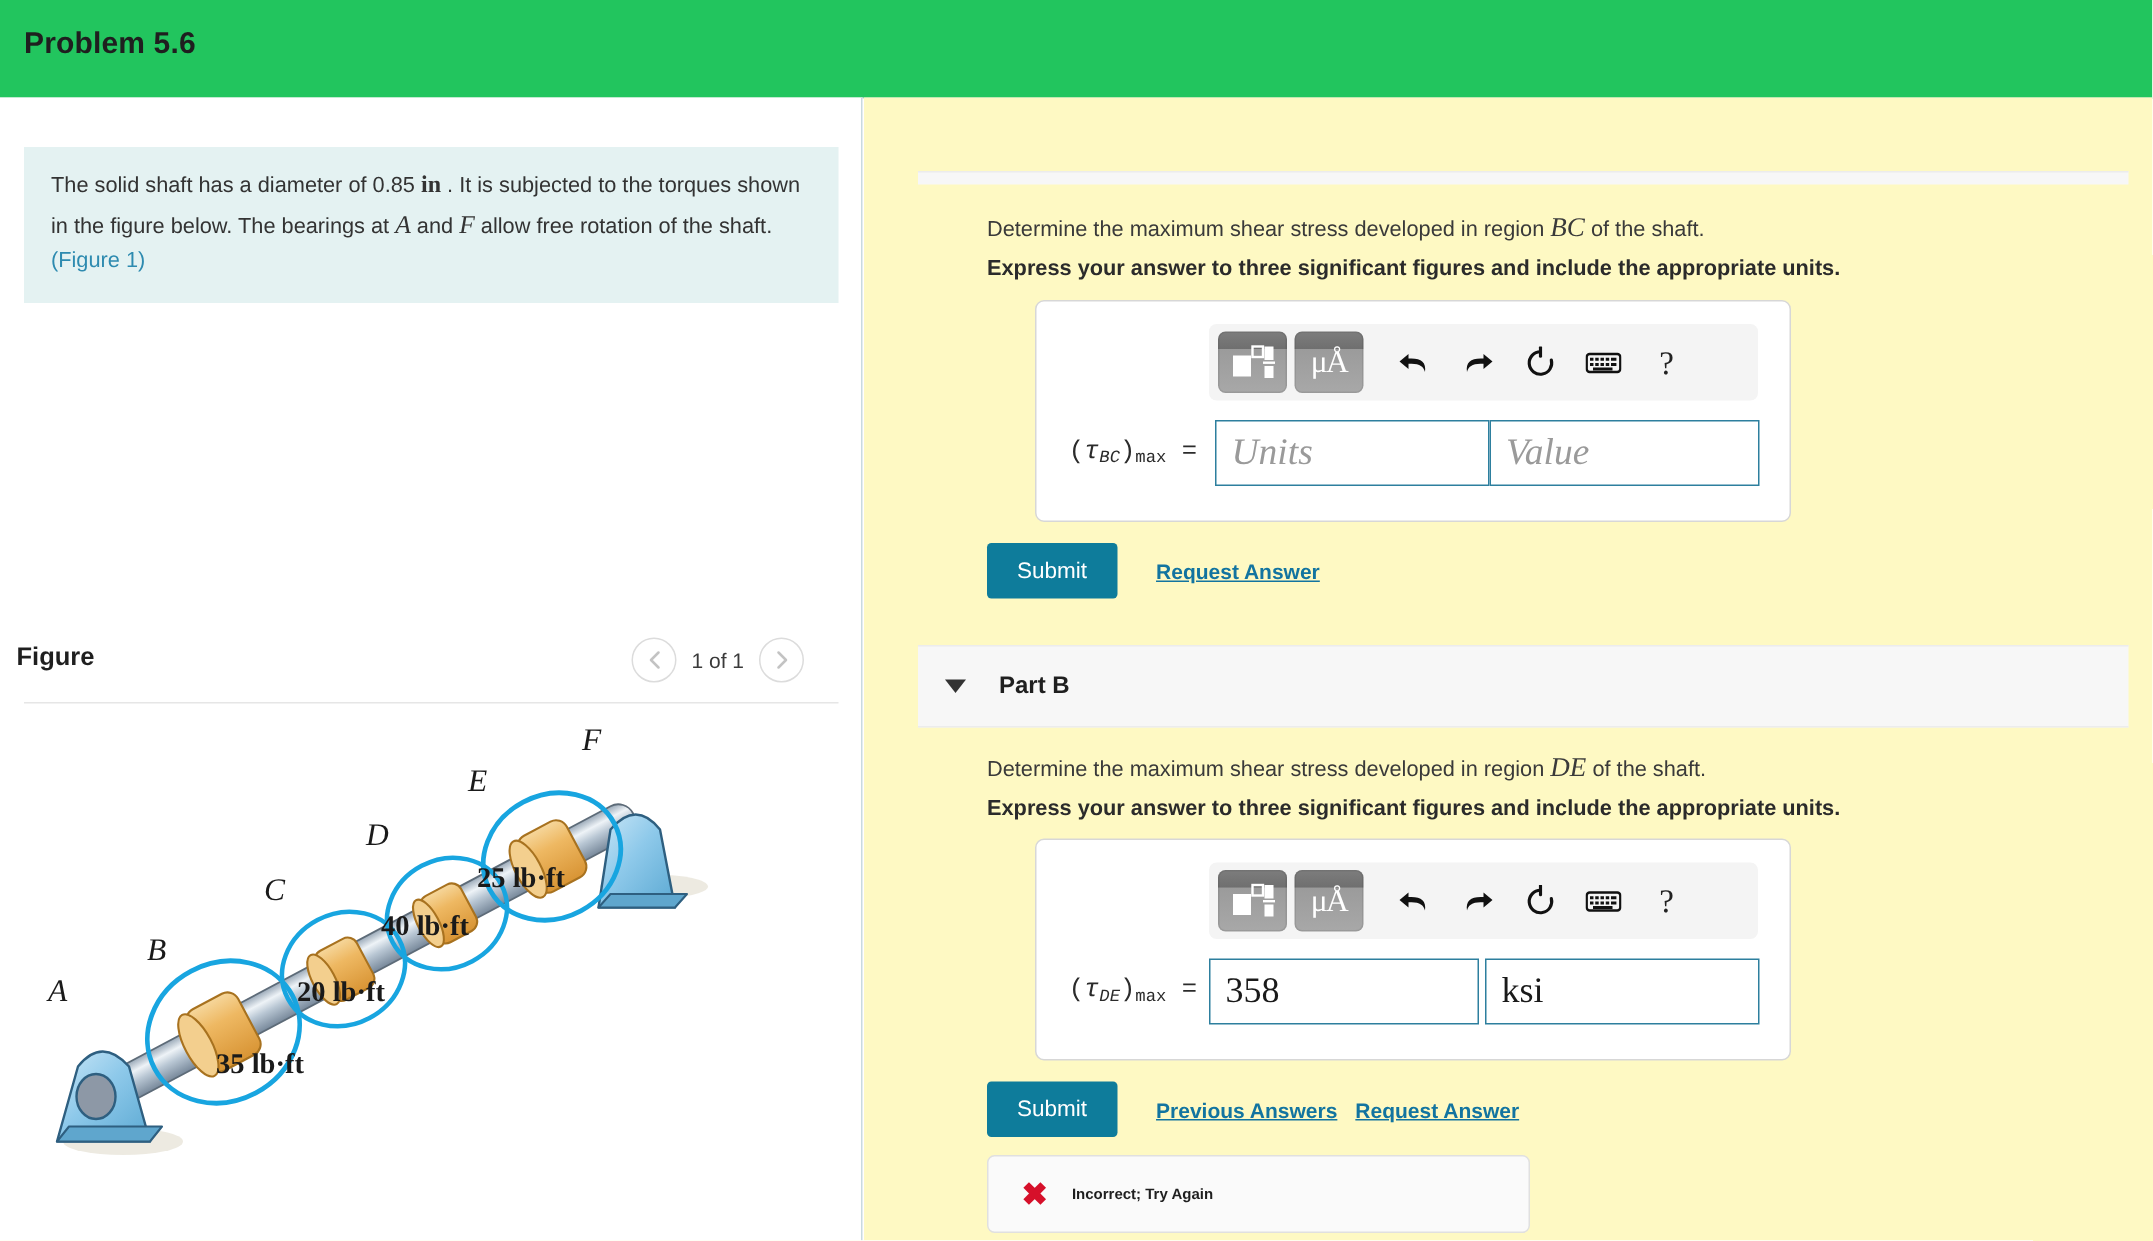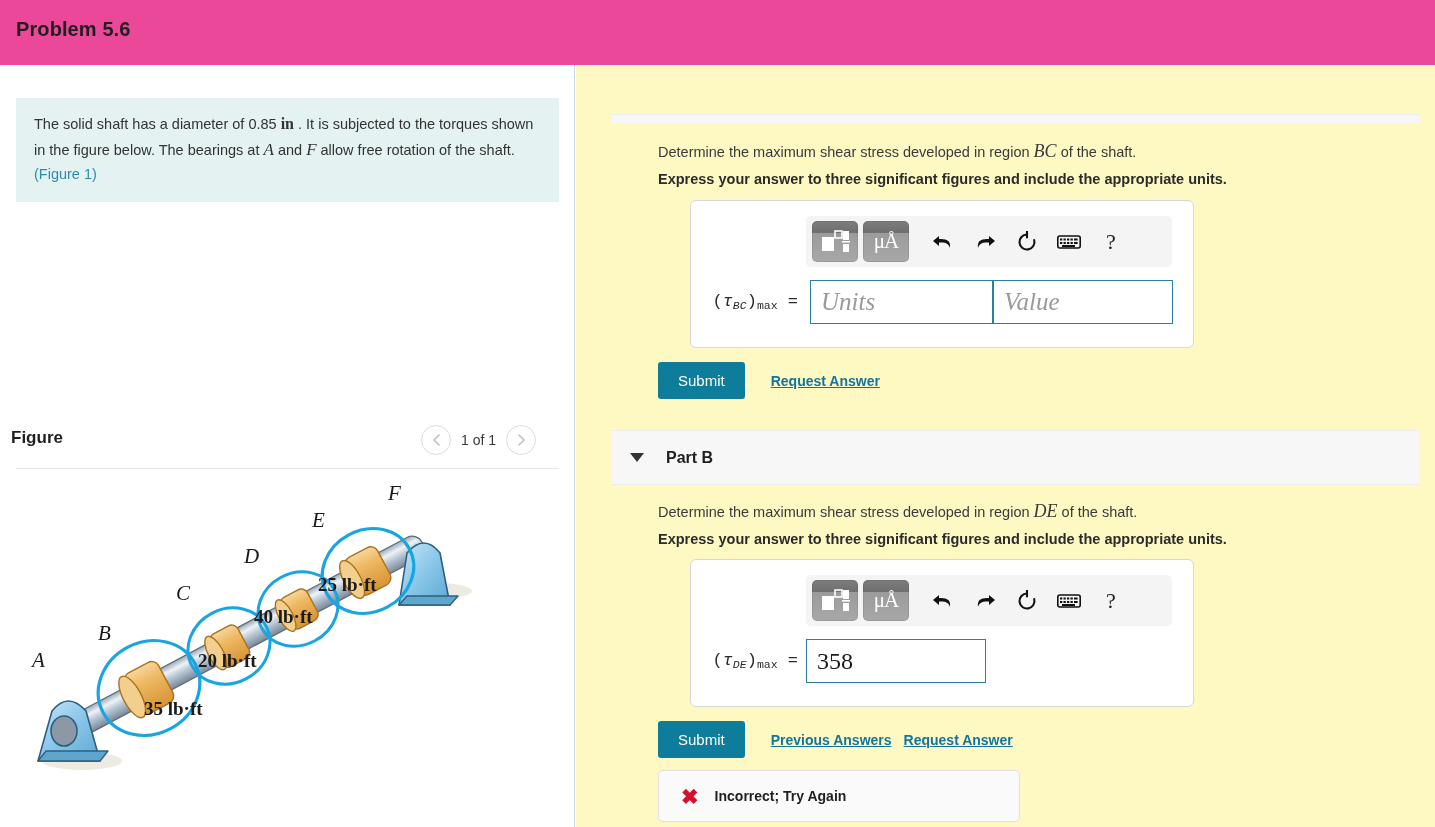--- a/index.html
+++ b/index.html
@@ -16,21 +16,21 @@
     overflow: hidden;
     background: #fff;
   }
 
   
   .topbar {
     position: absolute;
     left: 0; top: 0;
     width: 1435px; height: 66px;
     border-bottom: 1px solid #e3e3e3;
-    background: #ec4899;
+    background: #22c55e;
     box-sizing: border-box;
   }
   .problem-title {
     position: absolute;
     left: 16px; top: 18px;
     font-size: 20px;
     font-weight: bold;
     color: #1f1f1f;
     letter-spacing: .1px;
   }
@@ -328,21 +328,21 @@
   }
   .fb-x {
     margin-left: 22px;
     margin-right: 16px;
     color: #d6102a;
     font-size: 21px;
     font-weight: bold;
     line-height: 1;
   }
   .fb-text {
-    font-size: 14px;
+    font-size: 10px;
     font-weight: bold;
     color: #1f1f1f;
   }
 </style>
 </head>
 <body>
 
 <div class="page">
 
   <div class="topbar">
@@ -623,20 +623,21 @@
           </div>
           <div class="tb-icon help">?</div>
         </div>
 
         <div class="ans-row">
           <div class="ans-label">
             <span>(</span><i>τ</i><span class="sub">DE</span><span>)</span><span class="submax">max</span>
             <span>=</span>
           </div>
           <input class="ans-input inp-value" placeholder="Value" value="358" style="">
+          <input class="ans-input inp-units" placeholder="Units" value="ksi" style="">
         </div>
       </div>
 
       <div class="actions" style="left:82px; top:291px;">
         <button class="submit-btn">Submit</button>
         <span class="link-btn">Previous Answers</span>
         <span class="link-btn" style="margin-left:-14px">Request Answer</span>
       </div>
 
       <div class="feedback" style="left:82px; top:340px;">

